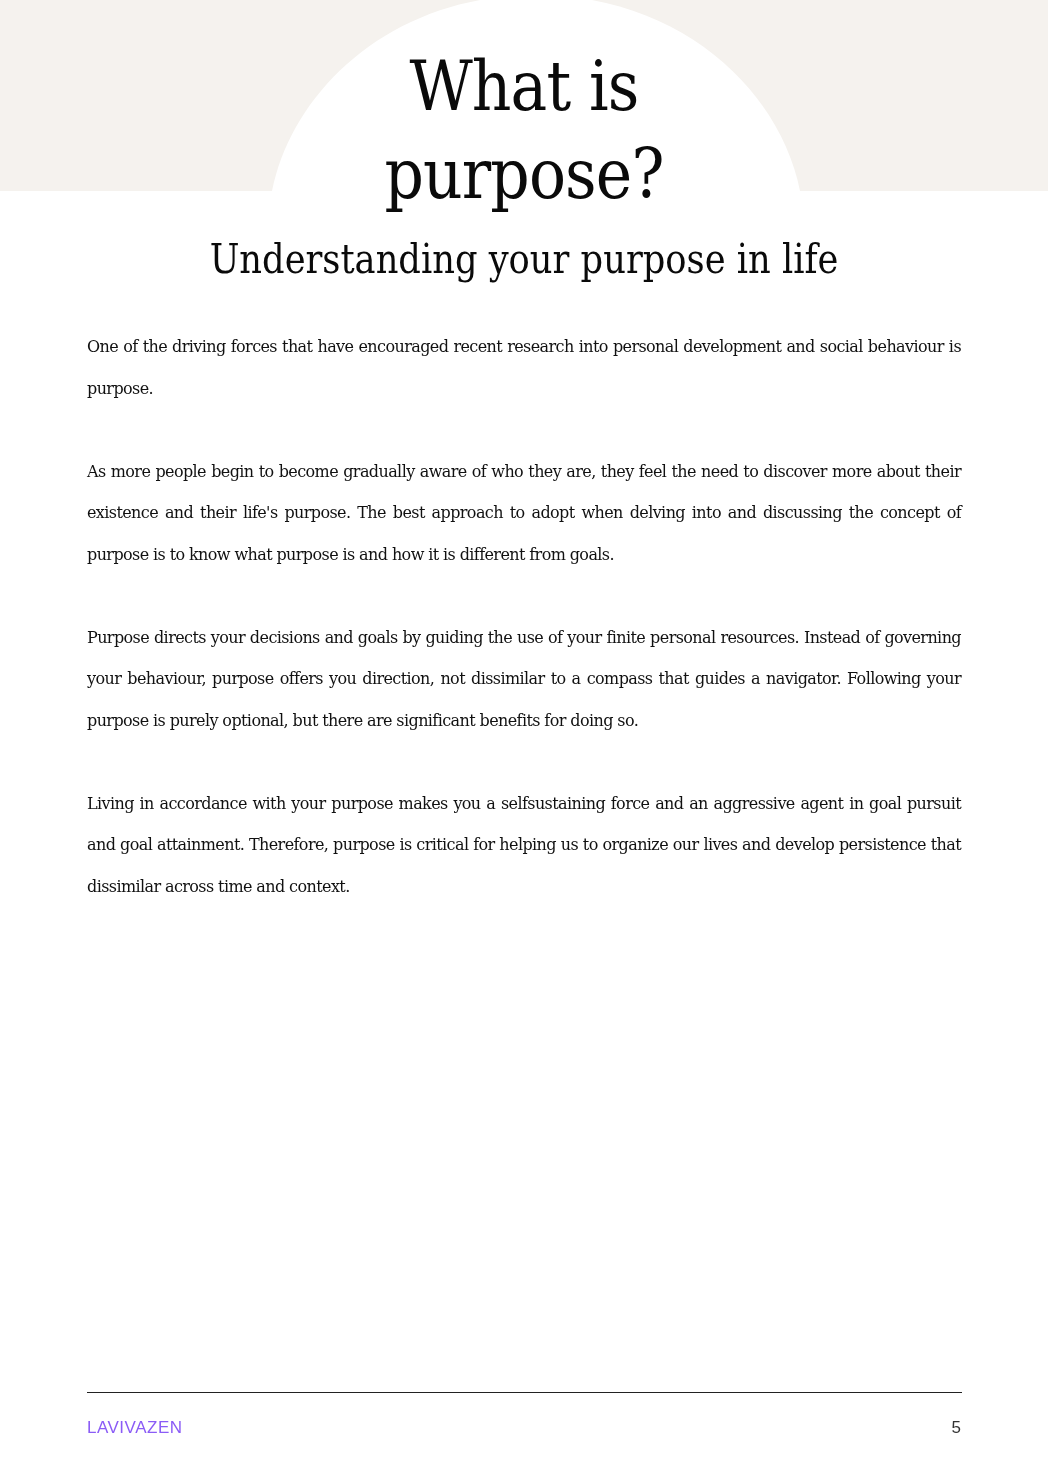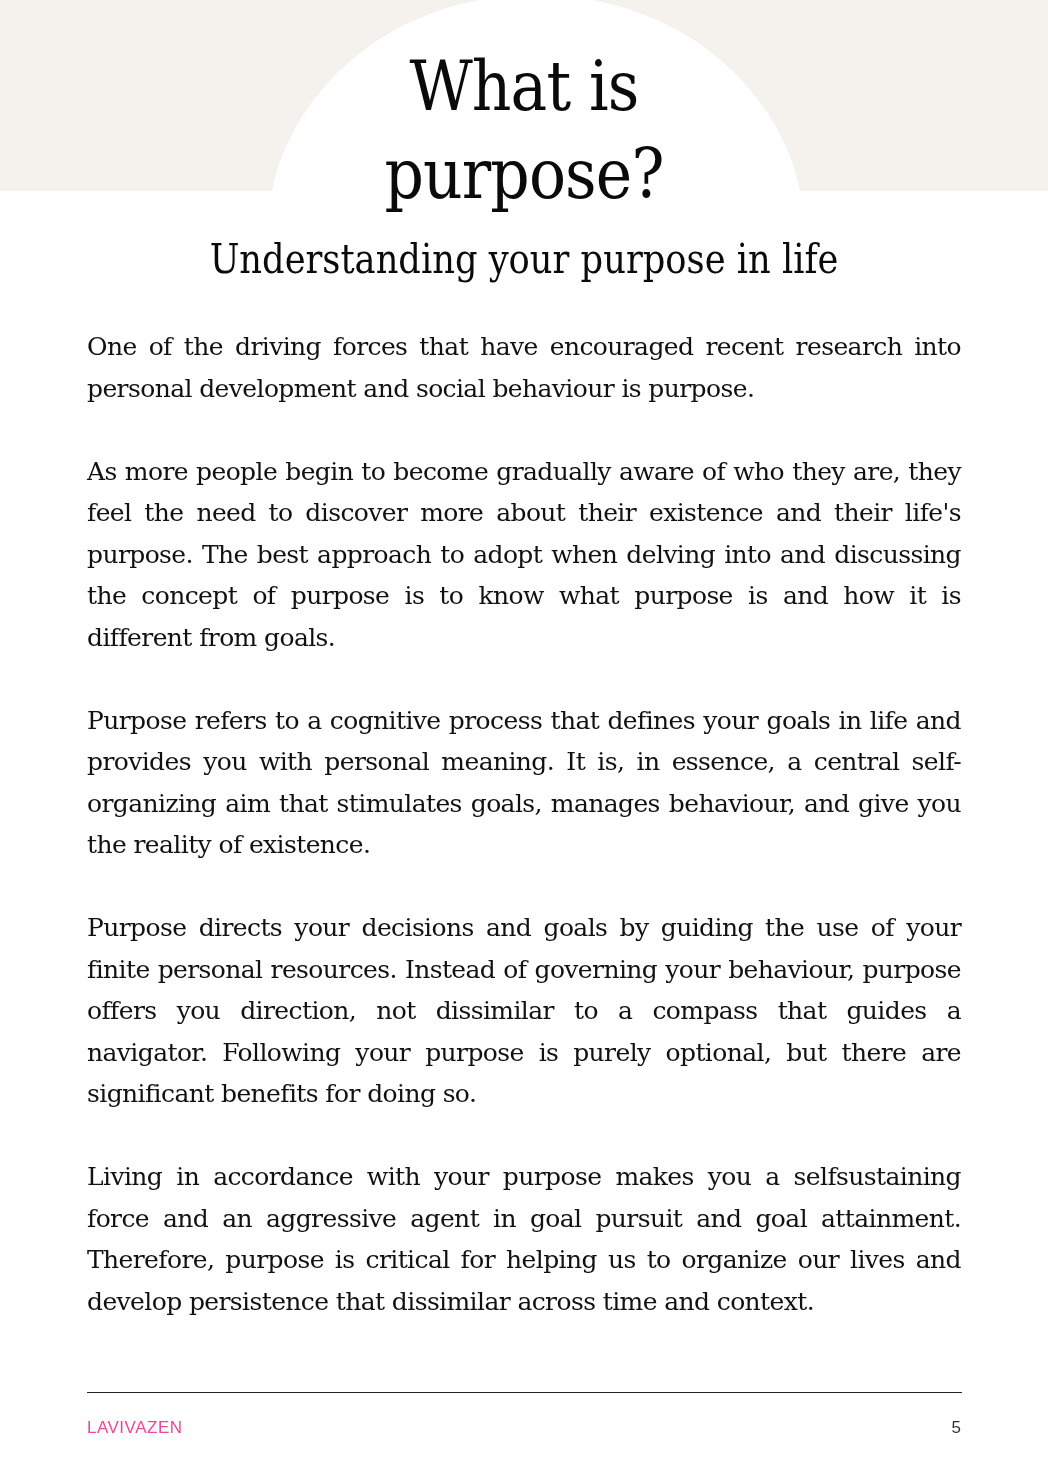--- a/index.html
+++ b/index.html
@@ -34,36 +34,36 @@
     transform: scaleX(0.86);
     transform-origin: center top;
     color: #0a0a0a;
   }
 
   .body-text {
     position: absolute; left: 87px; top: 326px; width: 874px;
   }
   .para {
     font-family: "DejaVu Serif", serif;
-    font-size: 25px; line-height: 41.5px;
+    font-size: 16px; line-height: 41.5px;
     text-align: justify;
     color: #111111;
     margin-bottom: 41.5px;
     letter-spacing: -0.6px;
     word-spacing: 0px;
   }
 
   .footer-rule {
     position: absolute; left: 87px; top: 1392px; width: 875px; height: 1px;
     background: #222222;
   }
   .footer-brand {
     position: absolute; left: 87px; top: 1418px;
     font-family: "Liberation Sans", sans-serif;
-    font-size: 17px; letter-spacing: 0.5px; color: #ec4899;
+    font-size: 17px; letter-spacing: 0.5px; color: #8b5cf6;
   }
   .footer-page {
     position: absolute; right: 87px; top: 1418px;
     font-family: "Liberation Sans", sans-serif;
     font-size: 17px; color: #333333;
   }
 </style>
 </head>
 <body>
 
@@ -77,20 +77,19 @@
 <h1 class="title">
   <span>What is</span><br>
   <span>purpose?</span>
 </h1>
 
 <h2 class="subtitle">Understanding your purpose in life</h2>
 
 <div class="body-text">
   <p class="para">One of the driving forces that have encouraged recent research into personal development and social behaviour is purpose.</p>
   <p class="para">As more people begin to become gradually aware of who they are, they feel the need to discover more about their existence and their life's purpose. The best approach to adopt when delving into and discussing the concept of purpose is to know what purpose is and how it is different from goals.</p>
-  <p class="para">Purpose refers to a cognitive process that defines your goals in life and provides you with personal meaning. It is, in essence, a central self-organizing aim that stimulates goals, manages behaviour, and give you the reality of existence.</p>
   <p class="para">Purpose directs your decisions and goals by guiding the use of your finite personal resources. Instead of governing your behaviour, purpose offers you direction, not dissimilar to a compass that guides a navigator. Following your purpose is purely optional, but there are significant benefits for doing so.</p>
   <p class="para">Living in accordance with your purpose makes you a selfsustaining force and an aggressive agent in goal pursuit and goal attainment. Therefore, purpose is critical for helping us to organize our lives and develop persistence that dissimilar across time and context.</p>
 </div>
 
 <div class="footer-rule"></div>
 <div class="footer-brand">LAVIVAZEN</div>
 <div class="footer-page">5</div>
 
 </body></html>

